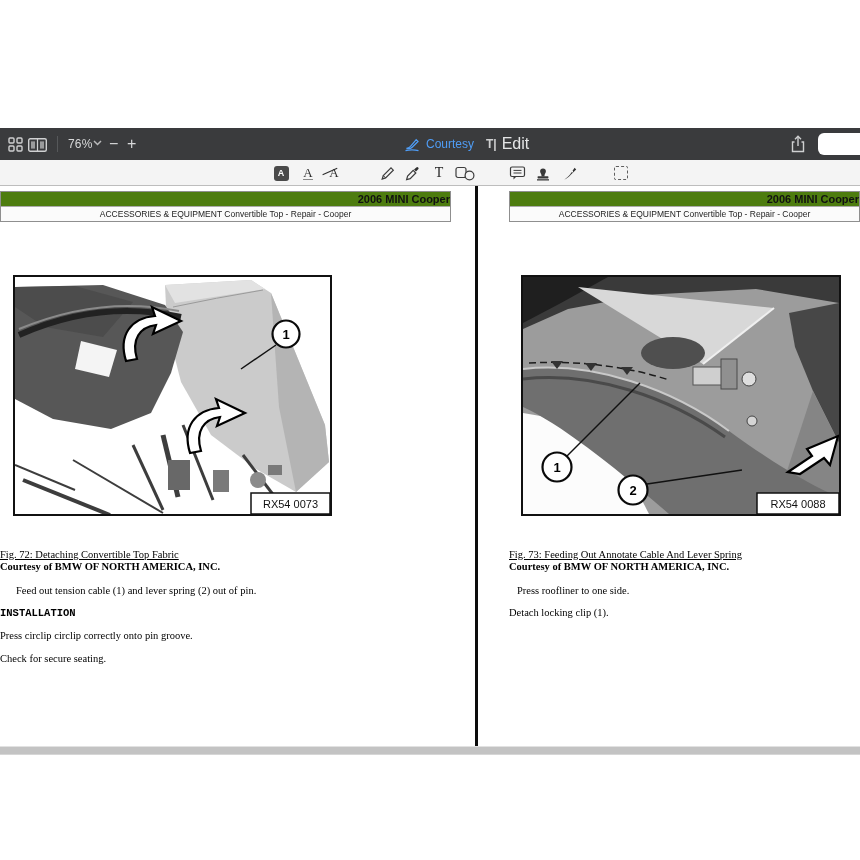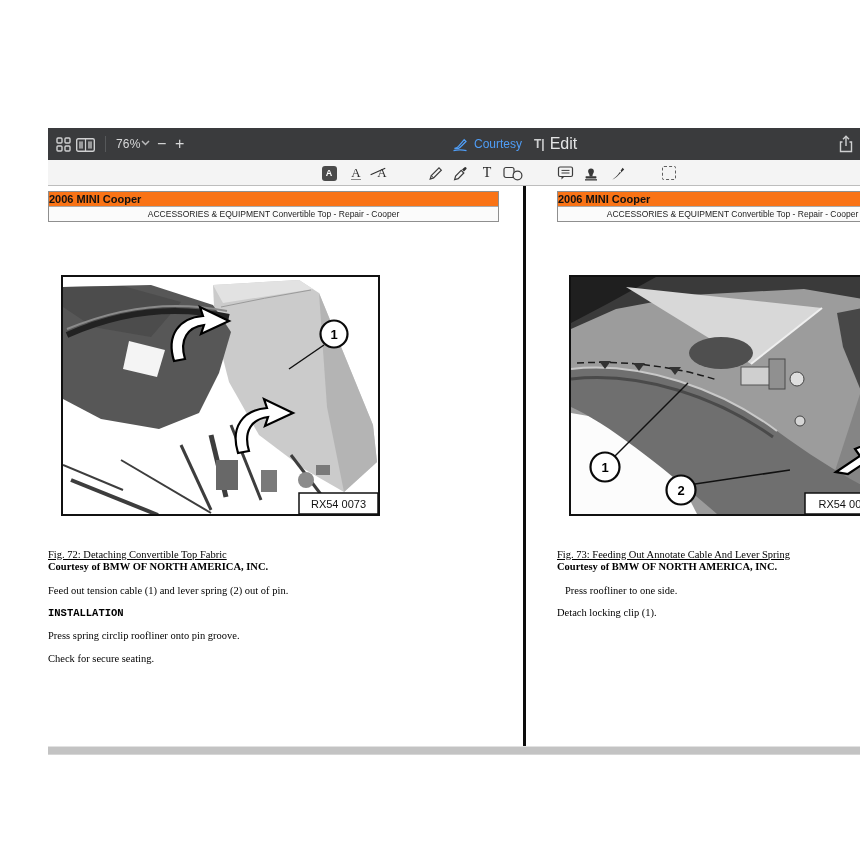--- a/index.html
+++ b/index.html
@@ -1,18 +1,18 @@
 <!DOCTYPE html>
 <html><head>
 <meta charset="utf-8">
 <style>
   * { margin:0; padding:0; box-sizing:border-box; }
   html,body { width:860px; height:860px; background:#fff; overflow:hidden;
               font-family:"Liberation Sans", sans-serif; }
-  .screen { position:relative; width:752px; height:860px; background:#fff;margin-left:48px; }
+  .screen { position:relative; width:752px; height:860px; background:#fff; }
 
   
   .pv-window { position:absolute; left:0; top:128px; width:860px; }
 
   .toolbar { position:relative; height:32px; background:#3a3b3d; }
   .tb-item { position:absolute; display:flex; align-items:center; color:#d2d3d4; }
   .tb-icon-btn { cursor:default; }
   .tb-divider { position:absolute; left:57px; top:8px; width:1px; height:16px; background:#56585a; }
   .zoom-label { position:absolute; left:68px; top:0; height:32px; display:flex; align-items:center;
                 font-size:12px; color:#d8d9da; letter-spacing:.2px; }
@@ -50,21 +50,21 @@
   
   .content { position:relative; height:560px; background:#ffffff; overflow:hidden; }
   .page-divider { position:absolute; left:475px; top:0; width:3px; height:560px; background:#0c0c0c; }
   .bottom-strip { height:9px; background:#c3c3c3; border-top:1px solid #e2e2e2; border-bottom:1px solid #d6d6d6; }
 
   .page { position:absolute; top:0; height:560px; background:#fff; }
   .page-left  { left:0;   width:451px; }
   .page-right { left:509px; width:351px; }
 
   .page-header { position:absolute; left:0; top:5px; width:100%; border:1px solid #8f8f8f; }
-  .ph-row1 { height:15px; background:#f97316; border-bottom:1px solid #aaa; text-align:left;
+  .ph-row1 { height:15px; background:#4d7c0f; border-bottom:1px solid #aaa; text-align:right;
              font-size:11px; font-weight:bold; line-height:15px; color:#111; }
   .ph-row2 { height:14px; background:#fbfbfb; text-align:center; font-size:8.5px; line-height:14px; color:#222; }
 
   .figure { position:absolute; top:89px; border:2px solid #111; background:#fff; }
   .figure svg { display:block; }
   .fig-left  { left:13px; width:319px; height:241px; }
   .fig-right { left:12px; width:320px; height:241px; }
 
   .doc-text { position:absolute; font-family:"Liberation Serif", serif; font-size:10.5px;
               color:#000; white-space:nowrap; }
@@ -238,23 +238,23 @@
           </g>
           <g>
             <rect x="236" y="216" width="79" height="21" fill="#fff" stroke="#111" stroke-width="1.5"></rect>
             <text class="fig-ref-text" x="275.5" y="231" text-anchor="middle">RX54 0073</text>
           </g>
         </svg>
       </div>
 
       <div class="doc-text cap-title" style="left:0; top:363px;">Fig. 72: Detaching Convertible Top Fabric</div>
       <div class="doc-text cap-credit" style="left:0; top:375px;">Courtesy of BMW OF NORTH AMERICA, INC.</div>
-      <div class="doc-text" style="left:0; top:399px;">Feed out tension cable (1) and lever spring (2) out of pin.</div>
+      <div class="doc-text" style="left:0; top:399px;padding-left:16px;">Feed out tension cable (1) and lever spring (2) out of pin.</div>
       <div class="doc-text doc-heading" style="left:0; top:421px;font-family:Liberation Mono, monospace;">INSTALLATION</div>
-      <div class="doc-text" style="left:0; top:444px;">Press spring circlip roofliner onto pin groove.</div>
+      <div class="doc-text" style="left:0; top:444px;">Press circlip circlip correctly onto pin groove.</div>
       <div class="doc-text" style="left:0; top:467px;">Check for secure seating.</div>
     </div>
 
     <div class="page-divider"></div>
 
     <div class="page page-right">
       <div class="page-header">
         <div class="ph-row1">2006 MINI Cooper</div>
         <div class="ph-row2">ACCESSORIES &amp; EQUIPMENT Convertible Top - Repair - Cooper</div>
       </div>

